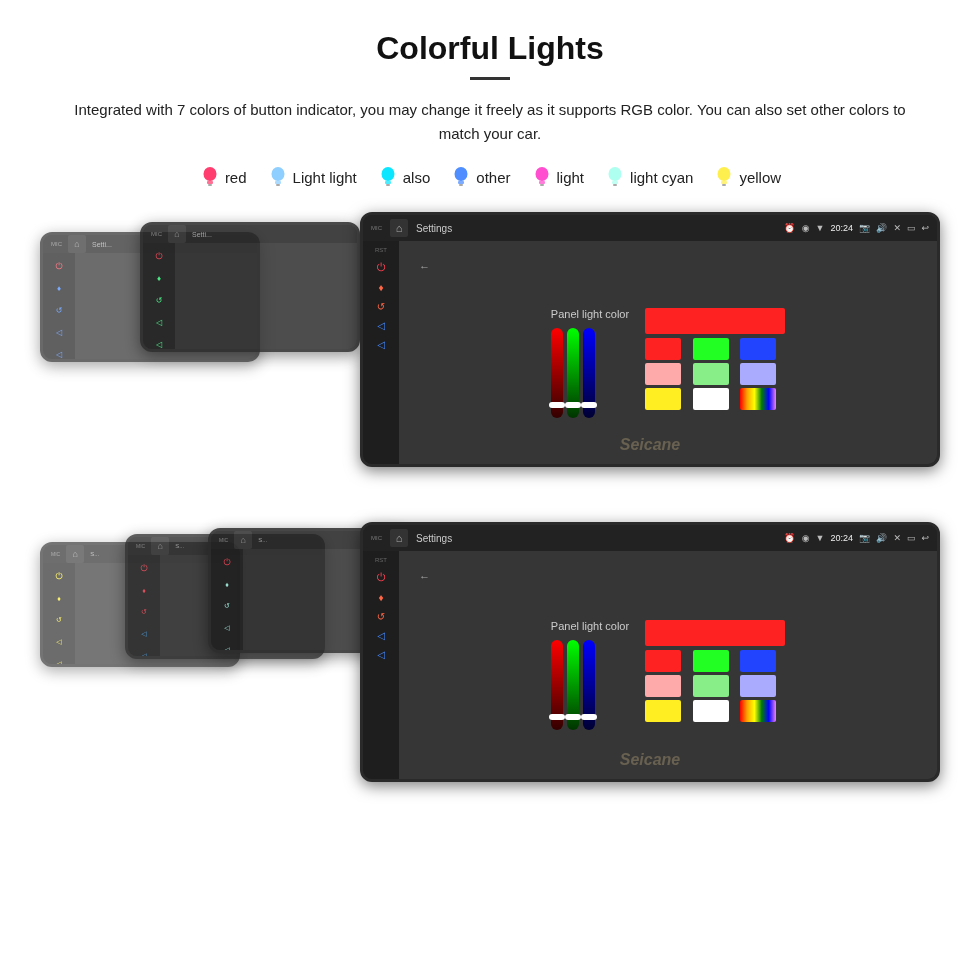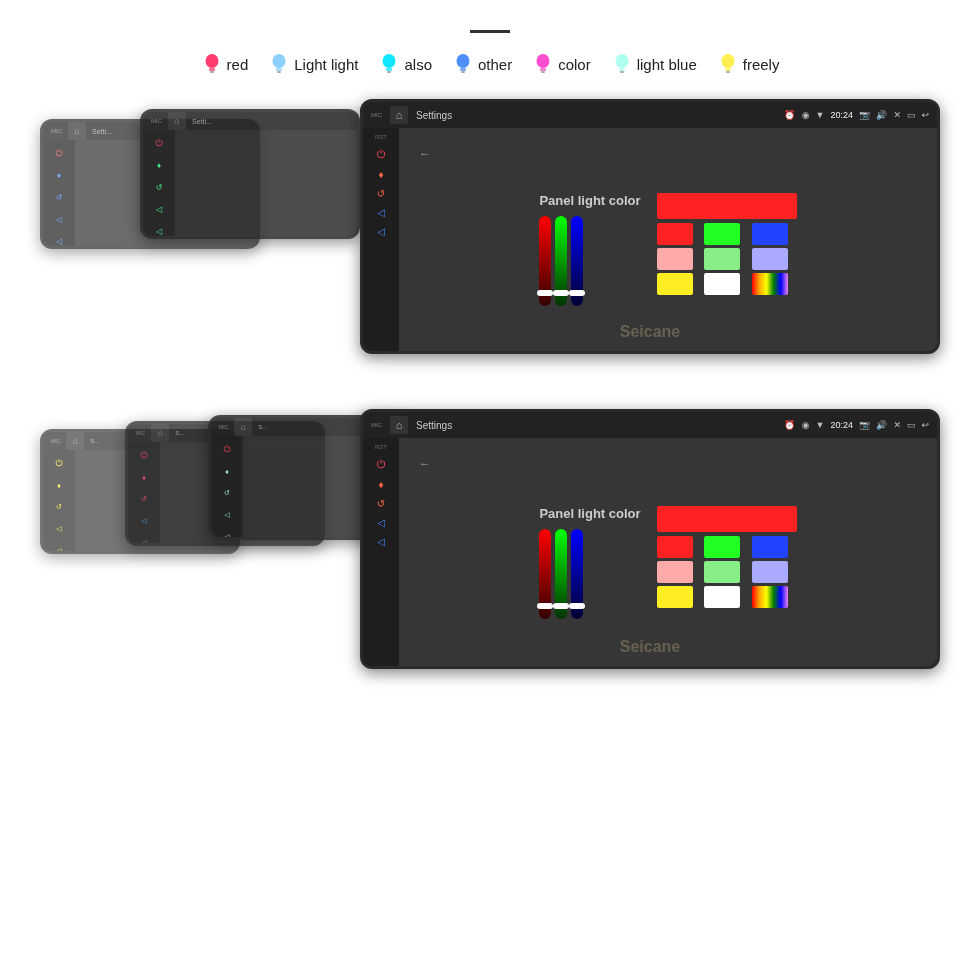--- a/index.html
+++ b/index.html
@@ -162,24 +162,23 @@
     }
 
     .panel-light-left {
       display: flex;
       flex-direction: column;
       align-items: flex-start;
       gap: 6px;
     }
 
     .panel-light-label {
-      font-size: 13px;
+      font-size: 11px;
       color: #ccc;
       margin-bottom: 2px;
-      font-weight: bold;
     }
 
     .rgb-sliders {
       display: flex;
       gap: 4px;
       height: 90px;
       align-items: flex-end;
     }
 
     .rgb-slider {
@@ -224,40 +223,43 @@
     }
 
     
     .watermark {
       position: absolute;
       bottom: 10px;
       left: 50%;
       transform: translateX(-50%);
       font-size: 16px;
       color: rgba(180,160,120,0.4);
+      font-style: italic;
       font-weight: bold;
       pointer-events: none;
       white-space: nowrap;
     }
 
     .row-stack-top, .row-stack-bottom {
       position: relative;
       height: 280px;
       width: 900px;
       margin: 0 auto;
     }
 
   </style>
 </head>
 <body>
 
 <div class="page">
 
+  <h1 class="title">Colorful Lights</h1>
   <div class="title-divider"></div>
 
+  <p class="description">Integrated with 7 colors of button indicator, you may change it freely as it supports RGB color. You can also set other colors to match your car.</p>
 
   <div class="color-row">
 
   <div class="color-item">
         <span class="bulb-icon">
           <svg viewBox="0 0 20 24" xmlns="http://www.w3.org/2000/svg">
     <ellipse cx="10" cy="9" rx="6.5" ry="7" fill="#ff3366" opacity="0.95"></ellipse>
     <rect x="7" y="16" width="6" height="3" rx="1" fill="#ff3366" opacity="0.7"></rect>
     <rect x="8" y="19" width="4" height="2" rx="1" fill="#aaa"></rect>
   </svg>
@@ -295,41 +297,41 @@
         <span>other</span>
       </div>
       <div class="color-item">
         <span class="bulb-icon">
           <svg viewBox="0 0 20 24" xmlns="http://www.w3.org/2000/svg">
     <ellipse cx="10" cy="9" rx="6.5" ry="7" fill="#ff44cc" opacity="0.95"></ellipse>
     <rect x="7" y="16" width="6" height="3" rx="1" fill="#ff44cc" opacity="0.7"></rect>
     <rect x="8" y="19" width="4" height="2" rx="1" fill="#aaa"></rect>
   </svg>
         </span>
-        <span>color</span>
+        <span>light</span>
       </div>
       <div class="color-item">
         <span class="bulb-icon">
           <svg viewBox="0 0 20 24" xmlns="http://www.w3.org/2000/svg">
     <ellipse cx="10" cy="9" rx="6.5" ry="7" fill="#aaffee" opacity="0.95"></ellipse>
     <rect x="7" y="16" width="6" height="3" rx="1" fill="#aaffee" opacity="0.7"></rect>
     <rect x="8" y="19" width="4" height="2" rx="1" fill="#aaa"></rect>
   </svg>
         </span>
-        <span>light blue</span>
+        <span>light cyan</span>
       </div>
       <div class="color-item">
         <span class="bulb-icon">
           <svg viewBox="0 0 20 24" xmlns="http://www.w3.org/2000/svg">
     <ellipse cx="10" cy="9" rx="6.5" ry="7" fill="#ffee44" opacity="0.95"></ellipse>
     <rect x="7" y="16" width="6" height="3" rx="1" fill="#ffee44" opacity="0.7"></rect>
     <rect x="8" y="19" width="4" height="2" rx="1" fill="#aaa"></rect>
   </svg>
         </span>
-        <span>freely</span>
+        <span>yellow</span>
       </div>
     </div>
 
   <div class="row-stack-top" style="position:relative; margin-bottom: 30px;">
 
     <div class="device" style="width:220px; height:130px; left:0; top:20px; z-index:1; opacity:0.7;">
       <div class="device-inner">
         <div class="device-topbar">
           <div class="device-topbar-left">
             <span style="font-size:6px;color:#888;">MIC</span>

